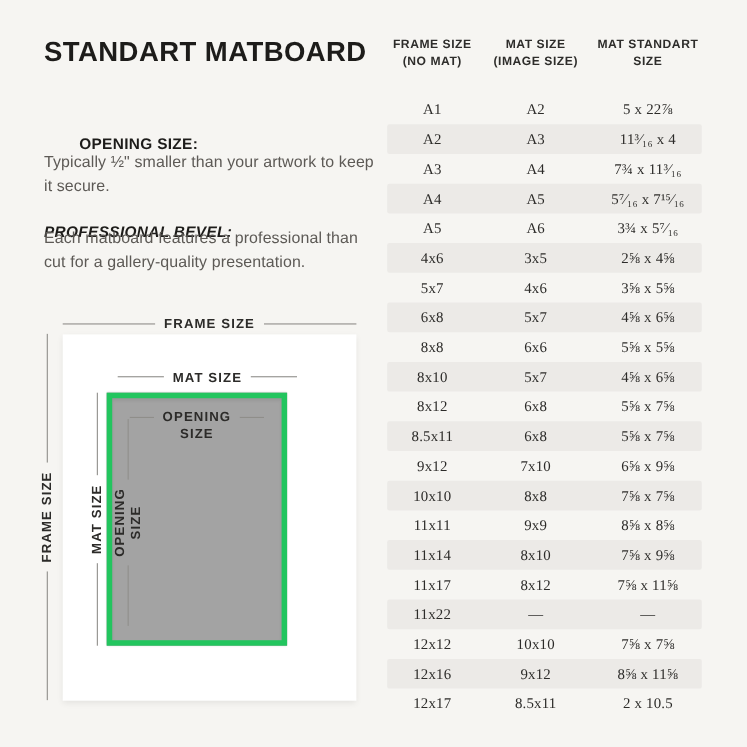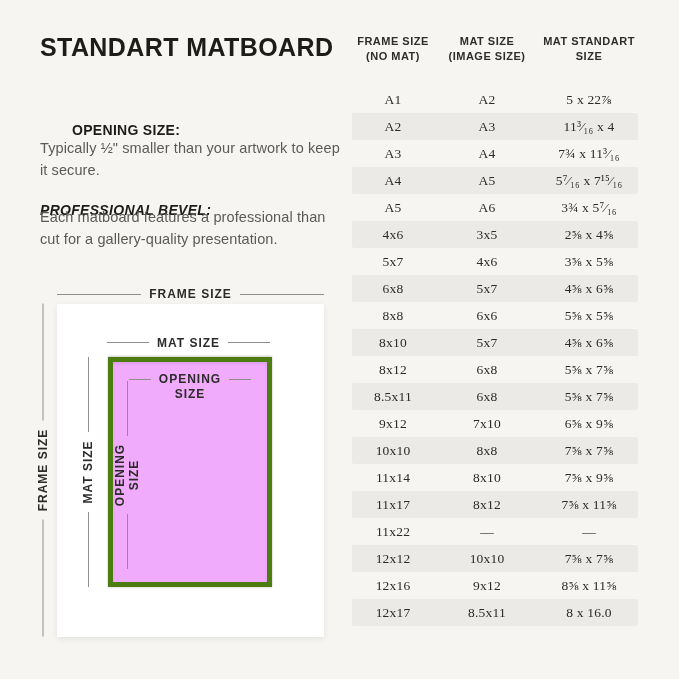--- a/index.html
+++ b/index.html
@@ -48,22 +48,22 @@
   .vlabel .txt2{display:flex;flex-direction:column;align-items:center;line-height:14px;}
   .frame-top-label{left:17px;top:2px;width:267px;height:16px;}
   .frame-box{
     left:17px;top:20px;width:267px;height:333px;background:#ffffff;
     box-shadow:0 2px 6px rgba(0,0,0,0.08);
   }
   .frame-vlabel{left:-164px;top:178px;width:333px;height:16px;}
   .mat-hlabel{left:50px;top:31px;width:163px;height:15px;}
   .mat-vlabel{left:-84px;top:160px;width:230px;height:16px;}
   .opening-box{
-    left:51px;top:53px;width:164px;height:230px;box-sizing:border-box;
-    background:#f0abfc;border:5px solid #4d7c0f;
+    left:40px;top:53px;width:164px;height:230px;box-sizing:border-box;
+    background:#a3a3a3;border:5px solid #22c55e;
     box-shadow:0 -1px 2px rgba(0,0,0,0.20),0 1px 2px rgba(0,0,0,0.10),inset 0 2px 3px rgba(0,0,0,0.08);
   }
   .opening-hlabel{left:16px;top:10px;width:122px;}
   .opening-vlabel{left:-80px;top:98px;width:188px;height:30px;}
 
   
   .table{left:352px;top:34px;width:286px;}
   .t-head{
     display:grid;grid-template-columns:82px 106px 98px;
     margin-bottom:22px;
@@ -227,20 +227,25 @@
         <div class="cell">9x12</div>
         <div class="cell">7x10</div>
         <div class="cell">6⅝ x 9⅝</div>
       </div>
       <div class="t-row">
         <div class="cell">10x10</div>
         <div class="cell">8x8</div>
         <div class="cell">7⅝ x 7⅝</div>
       </div>
       <div class="t-row">
+        <div class="cell">11x11</div>
+        <div class="cell">9x9</div>
+        <div class="cell">8⅝ x 8⅝</div>
+      </div>
+      <div class="t-row">
         <div class="cell">11x14</div>
         <div class="cell">8x10</div>
         <div class="cell">7⅝ x 9⅝</div>
       </div>
       <div class="t-row">
         <div class="cell">11x17</div>
         <div class="cell">8x12</div>
         <div class="cell">7⅝ x 11⅝</div>
       </div>
       <div class="t-row">
@@ -254,16 +259,16 @@
         <div class="cell">7⅝ x 7⅝</div>
       </div>
       <div class="t-row">
         <div class="cell">12x16</div>
         <div class="cell">9x12</div>
         <div class="cell">8⅝ x 11⅝</div>
       </div>
       <div class="t-row">
         <div class="cell">12x17</div>
         <div class="cell">8.5x11</div>
-        <div class="cell">8 x 16.0</div>
+        <div class="cell">2 x 10.5</div>
       </div>
     </div>
 </div>
 
 </body></html>

